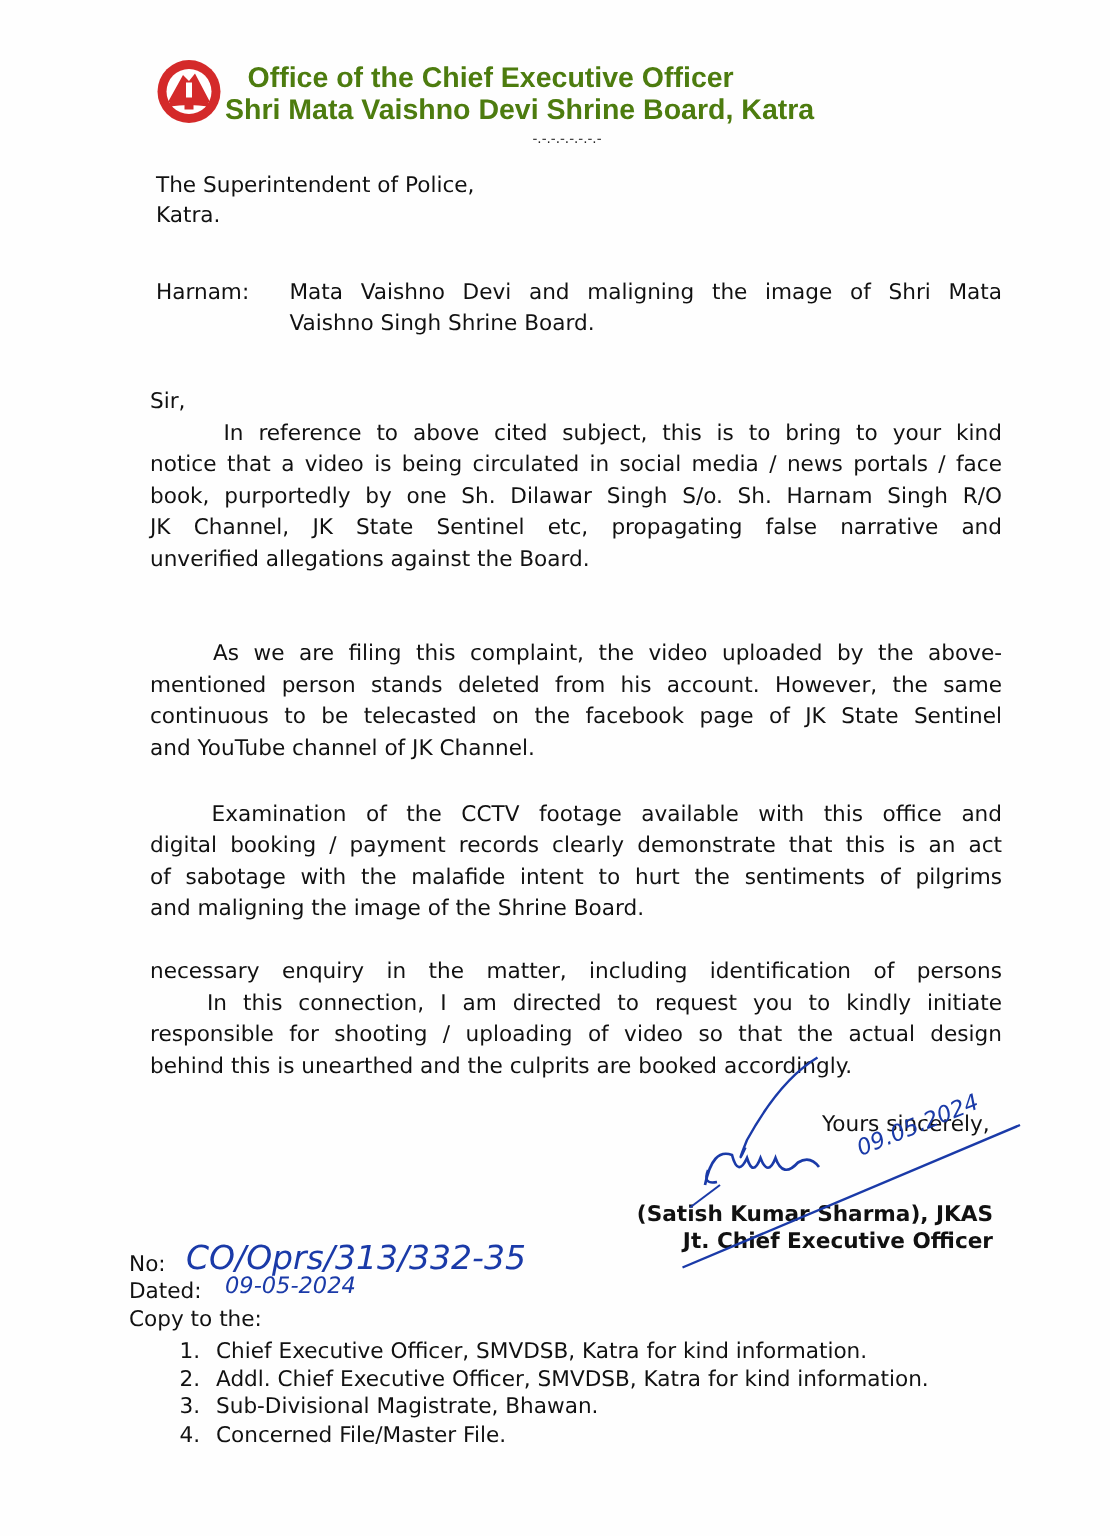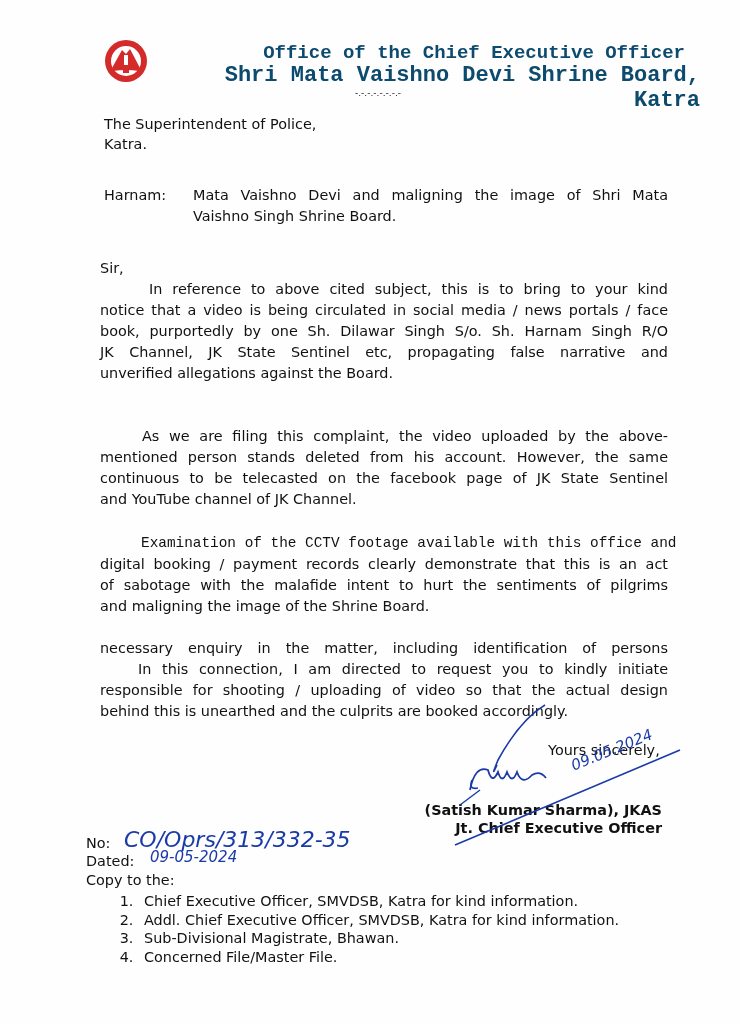--- a/index.html
+++ b/index.html
@@ -1,21 +1,21 @@
 <!DOCTYPE html>
 <html><head>
 <meta charset="utf-8">
 <style>
   html, body { margin:0; padding:0; background:#fff; }
   body { width:740px; height:1024px; position:relative; overflow:hidden; font-family:"DejaVu Sans", sans-serif; color:#111; }
   .page { position:absolute; inset:0; background:#fefefe; }
   .logo { position:absolute; left:104px; top:38px; width:44px; height:46px; }
-  .hdr { position:absolute; left:160px; width:520px; text-align:right; font-family:Liberation Mono, monospace; font-weight:bold; color:#0c4a6e; }
+  .hdr { position:absolute; left:160px; width:520px; text-align:left; font-family:Liberation Sans, sans-serif; font-weight:bold; color:#4d7c0f; }
   .hdr1 { top:42px; font-size:19px; left:165px; }
-  .hdr2 { top:63px; font-size:22px; left:150px; width:550px; }
+  .hdr2 { top:63px; font-size:19px; left:150px; width:550px; }
   .hdr-dash { position:absolute; top:88px; left:355px; font-size:9px; letter-spacing:0px; color:#222; }
   .t { position:absolute; font-size:14.4px; line-height:21px; }
   .para { position:absolute; left:104px; width:562px; font-size:14.4px; line-height:21px; text-align:justify; }
   .line { display:block; text-align:justify; text-align-last:justify; height:21px; white-space:nowrap; }
   .line.last { text-align-last:left; }
   .bold { font-weight:bold; }
   .hw { font-family:"DejaVu Sans", sans-serif; color:#1a3aa8; font-style:italic; }
   ol.copy { position:absolute; left:118px; top:892px; margin:0; padding:0 0 0 20px; font-size:14.4px; line-height:18.5px; }
   ol.copy li { padding-left:6px; }
   svg.ink { position:absolute; left:0; top:0; pointer-events:none; }
@@ -58,21 +58,21 @@
   </div>
 
   <div class="para" style="top:426px; left:100px; width:568px;">
     <span class="line" style="padding-left:42px;">As we are filing this complaint, the video uploaded by the above-</span>
     <span class="line">mentioned person stands deleted from his account. However, the same</span>
     <span class="line">continuous to be telecasted on the facebook page of JK State Sentinel</span>
     <span class="line last">and YouTube channel of JK Channel.</span>
   </div>
 
   <div class="para" style="top:533px; left:100px; width:568px;">
-    <span class="line" style="padding-left:41px;font-family:Liberation Mono, monospace;">Examination of the CCTV footage available with this office and</span>
+    <span class="line" style="padding-left:41px;">Examination of the CCTV footage available with this office and</span>
     <span class="line">digital booking / payment records clearly demonstrate that this is an act</span>
     <span class="line">of sabotage with the malafide intent to hurt the sentiments of pilgrims</span>
     <span class="line last">and maligning the image of the Shrine Board.</span>
   </div>
 
   <div class="para" style="top:638px; left:100px; width:568px;">
     <span class="line">necessary enquiry in the matter, including identification of persons</span>
     <span class="line" style="padding-left:38px;">In this connection, I am directed to request you to kindly initiate</span>
     <span class="line">responsible for shooting / uploading of video so that the actual design</span>
     <span class="line last">behind this is unearthed and the culprits are booked accordingly.</span>

